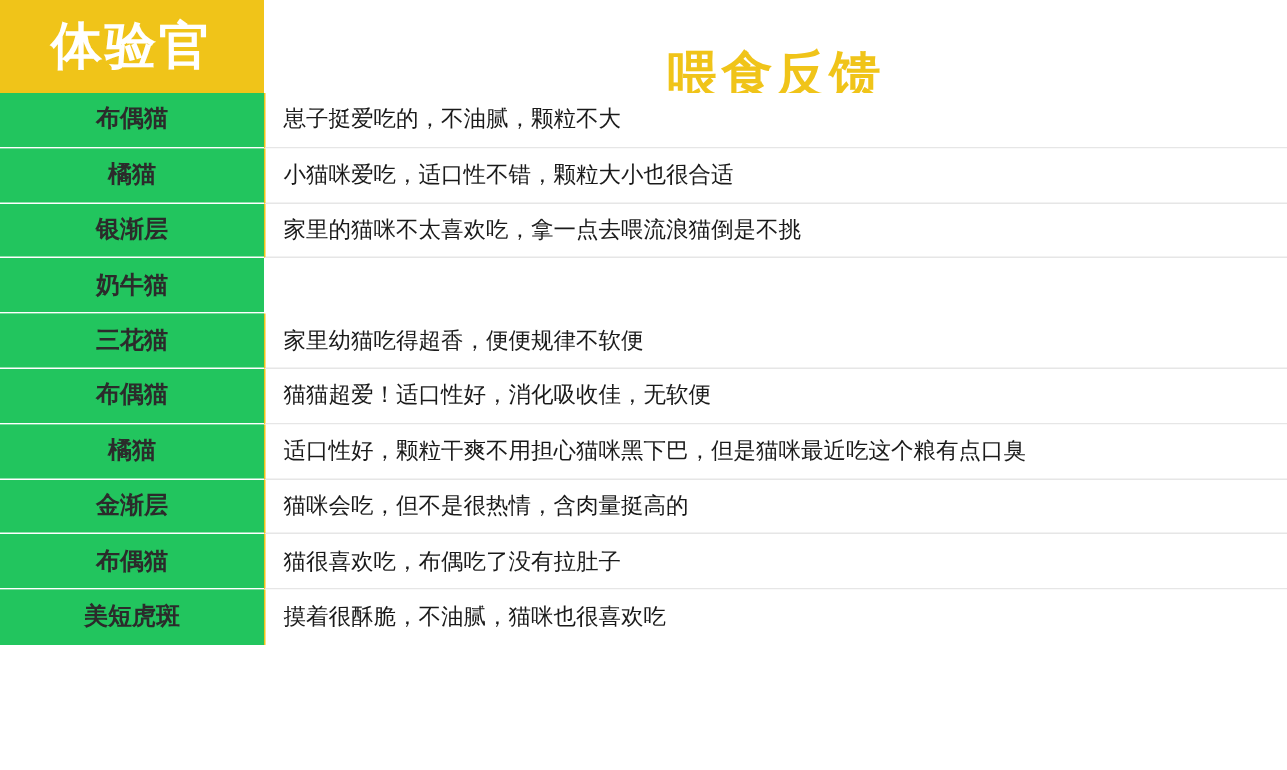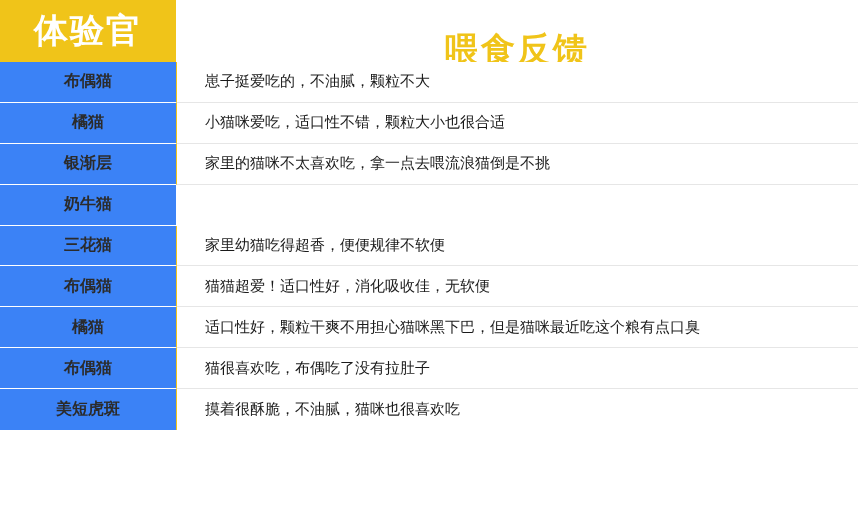--- a/index.html
+++ b/index.html
@@ -52,41 +52,41 @@
     margin-top: 37px;
   }
   .row {
     display: flex;
     flex: 1 1 0;
     min-height: 0;
   }
   .cell-label {
     width: 176px;
     flex: 0 0 176px;
-    background: #3b82f6;
+    background: #22c55e;
     color: #2b2b2b;
     display: flex;
     align-items: center;
     justify-content: center;
     font-size: 16px;
     font-weight: bold;
     font-family: "DejaVu Sans", sans-serif;
     border-bottom: 1px solid #ffffff;
     box-sizing: border-box;
   }
   .cell-feedback {
     flex: 1 1 auto;
     background: #ffffff;
     color: #1a1a1a;
     display: flex;
     align-items: center;
     justify-content: flex-start;
     font-size: 15px;
     font-family: "DejaVu Sans", sans-serif;
-    padding-left: 28px;
+    padding-left: 12px;
     border-bottom: 1px solid #e6e6e6;
     border-left: 1px solid #f0c419;
     box-sizing: border-box;
     white-space: nowrap;
   }
   .row:last-child .cell-label { border-bottom: none; }
   .row:last-child .cell-feedback { border-bottom: none; }
 </style>
 </head>
 <body>
@@ -118,20 +118,24 @@
   </div>
   <div class="row">
     <div class="cell-label">布偶猫</div>
     <div class="cell-feedback">猫猫超爱！适口性好，消化吸收佳，无软便</div>
   </div>
   <div class="row">
     <div class="cell-label">橘猫</div>
     <div class="cell-feedback">适口性好，颗粒干爽不用担心猫咪黑下巴，但是猫咪最近吃这个粮有点口臭</div>
   </div>
   <div class="row">
+    <div class="cell-label">金渐层</div>
+    <div class="cell-feedback">猫咪会吃，但不是很热情，含肉量挺高的</div>
+  </div>
+  <div class="row">
     <div class="cell-label">布偶猫</div>
     <div class="cell-feedback">猫很喜欢吃，布偶吃了没有拉肚子</div>
   </div>
   <div class="row">
     <div class="cell-label">美短虎斑</div>
     <div class="cell-feedback">摸着很酥脆，不油腻，猫咪也很喜欢吃</div>
   </div>
 </div>
 
 </body></html>

